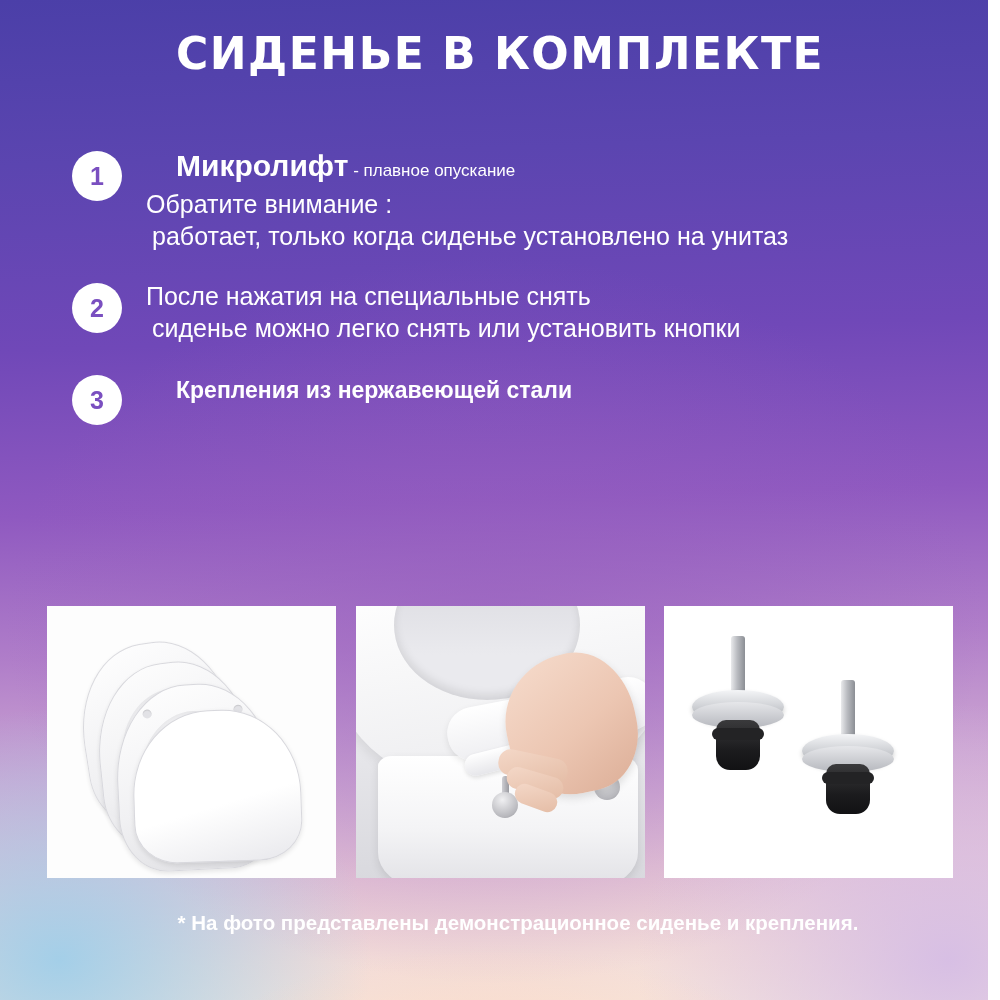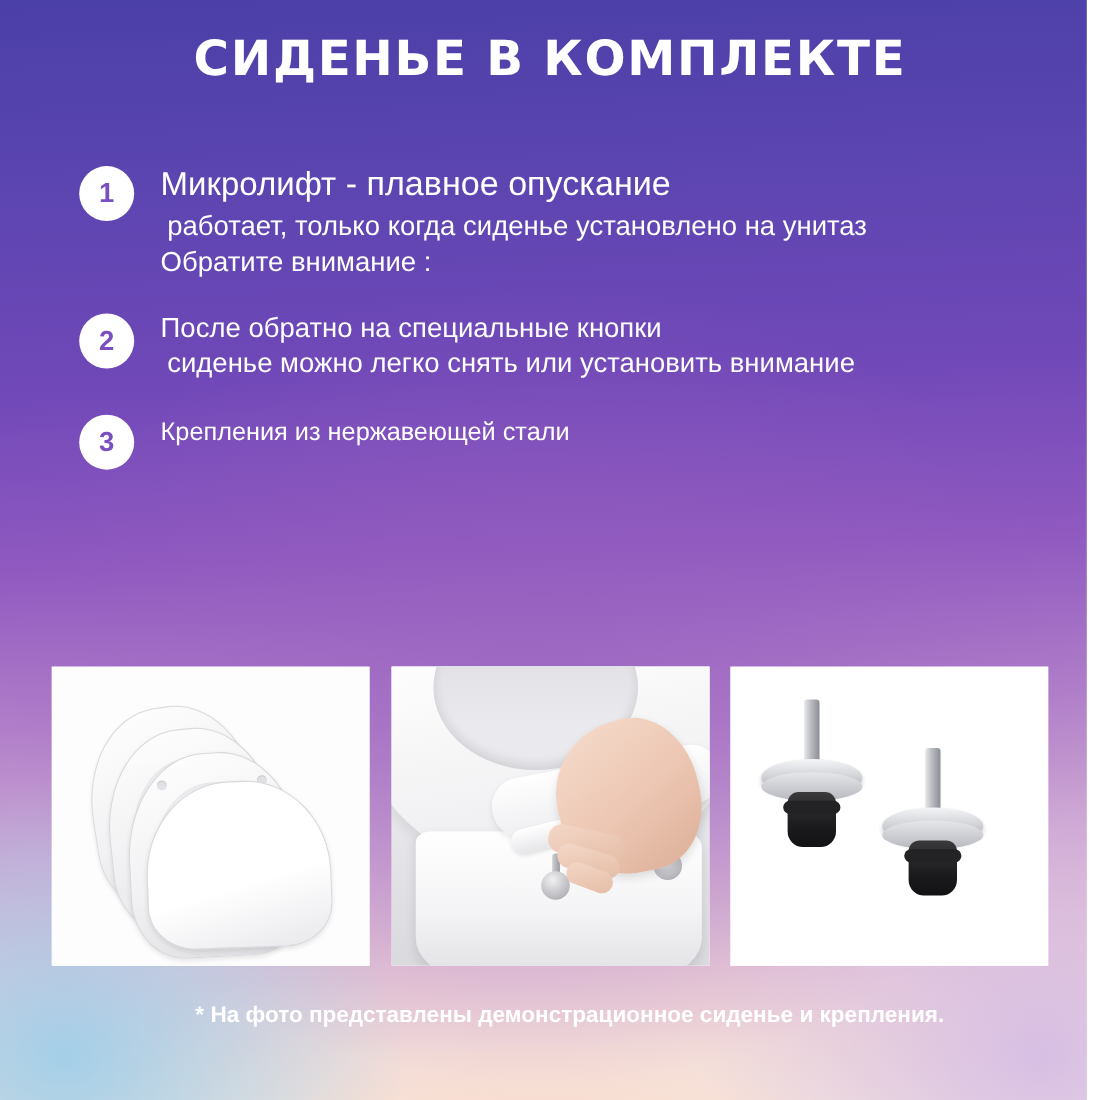--- a/index.html
+++ b/index.html
@@ -74,26 +74,27 @@
     flex: 1 1 auto;
     color: #ffffff;
   }
 
   .item-head {
     font-size: 28px;
     line-height: 1.2;
     margin-bottom: 4px;
   }
   .item-head .strong {
-    font-weight: normal;
+    font-weight: bold;
     font-size: 30px;
+    margin-left: 30px;
   }
   .item-head .tail {
     font-weight: normal;
-    font-size: 31px;
+    font-size: 17px;
   }
 
   .item-line {
     font-size: 25px;
     line-height: 1.28;
     font-weight: normal;
   }
   .item-line.indent {
     padding-left: 6px;
   }
@@ -250,30 +251,30 @@
   <div class="title">СИДЕНЬЕ В КОМПЛЕКТЕ</div>
 
   <div class="items">
 
     <div class="item item1">
       <div class="badge">1</div>
       <div class="item-text">
         <div class="item-head">
           <span class="strong">Микролифт</span><span class="tail"> - плавное опускание</span>
         </div>
+        <div class="item-line">Обратите внимание :</div>
         <div class="item-line indent">работает, только когда сиденье установлено на унитаз</div>
-        <div class="item-line">Обратите внимание :</div>
       </div>
     </div>
 
     <div class="item item2">
       <div class="badge">2</div>
       <div class="item-text">
-        <div class="item-line">После обратно на специальные кнопки</div>
-        <div class="item-line indent">сиденье можно легко снять или установить внимание</div>
+        <div class="item-line">После нажатия на специальные снять</div>
+        <div class="item-line indent">сиденье можно легко снять или установить кнопки</div>
       </div>
     </div>
 
     <div class="item item3">
       <div class="badge">3</div>
       <div class="item-text">
         <div class="item-head">
           <span class="strong">Крепления из нержавеющей стали</span>
         </div>
       </div>

